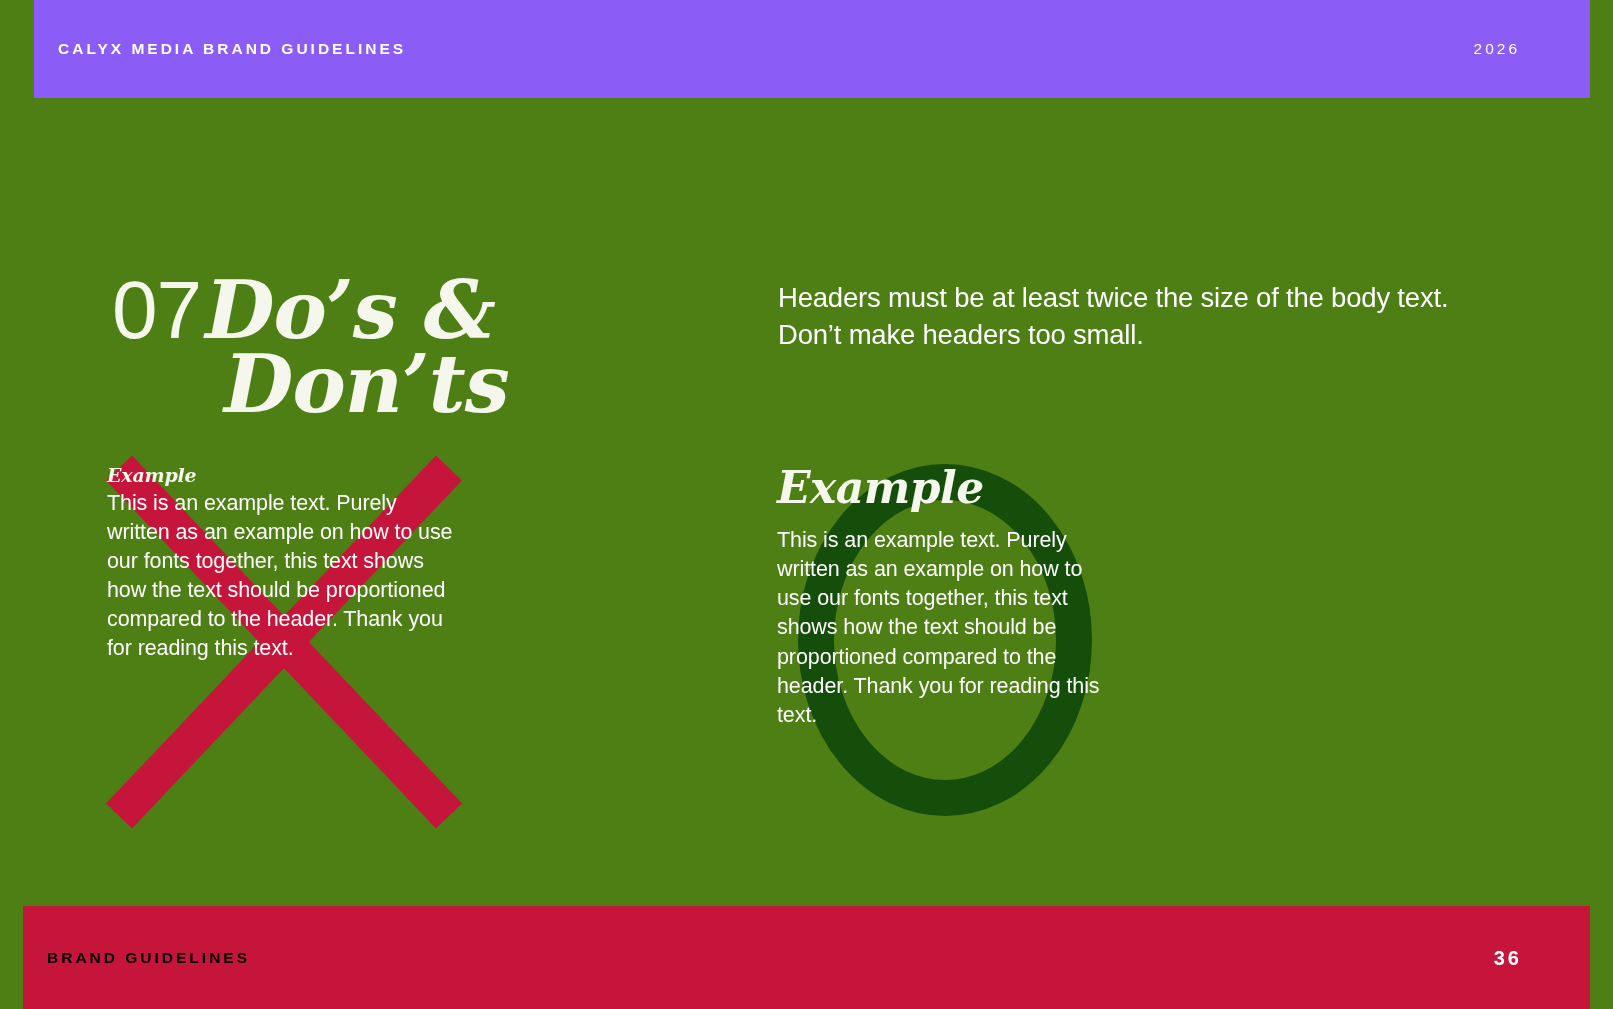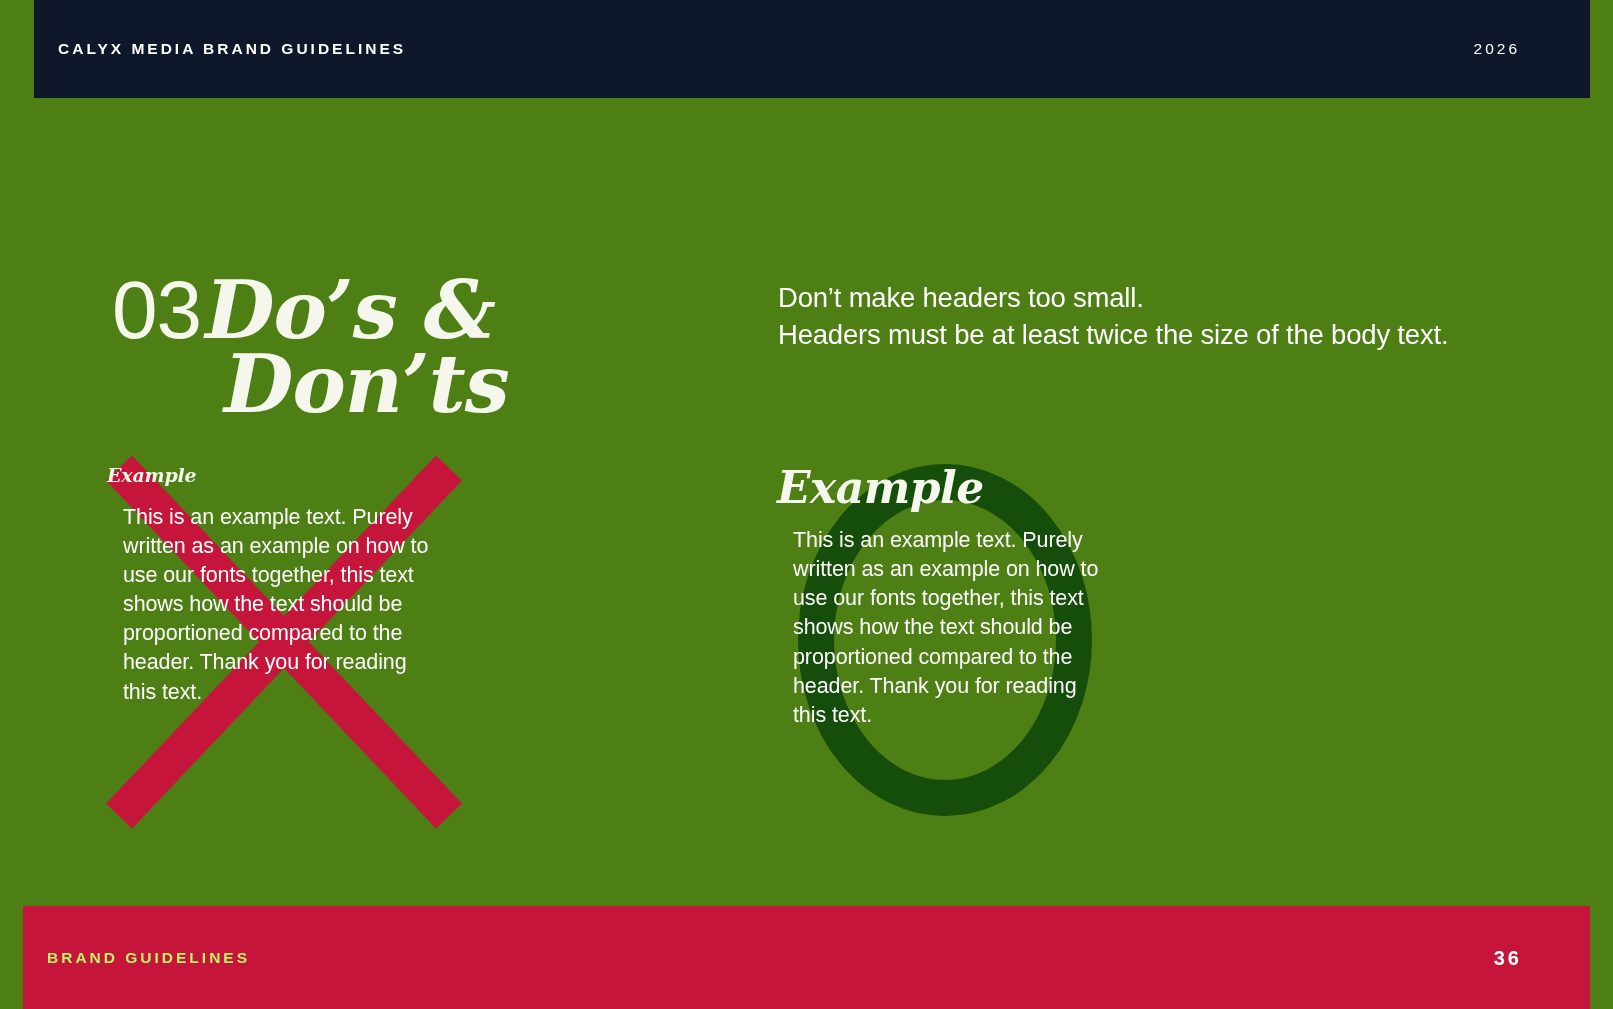--- a/index.html
+++ b/index.html
@@ -22,21 +22,21 @@
     overflow: hidden;
   }
 
   
   #header-bar {
     position: absolute;
     left: 34px;
     top: 0;
     width: 1556px;
     height: 98px;
-    background: #0f172a;
+    background: #8b5cf6;
   }
   #header-title {
     position: absolute;
     left: 24px;
     top: 50%;
     transform: translateY(-50%);
     color: #ffffff;
     font-size: 15.5px;
     font-weight: bold;
     letter-spacing: 3.0px;
@@ -61,21 +61,21 @@
     top: 906px;
     width: 1567px;
     height: 103px;
     background: #C6153B;
   }
   #footer-label {
     position: absolute;
     left: 24px;
     top: 50%;
     transform: translateY(-50%);
-    color: #bef264;
+    color: #000000;
     font-size: 15.5px;
     font-weight: bold;
     letter-spacing: 3.0px;
     white-space: nowrap;
   }
   #footer-page {
     position: absolute;
     right: 68px;
     top: 50%;
     transform: translateY(-50%);
@@ -170,51 +170,51 @@
     font-size: 44px;
     color: #F5F6EC;
     line-height: 1.0;
     margin: 0 0 16px 0;
     letter-spacing: -0.5px;
   }
   .example-body {
     color: #ffffff;
     font-size: 21.5px;
     line-height: 1.355;
-    margin: 16px;
+    margin: 0;
     letter-spacing: -0.1px;
   }
   #panel-good .example-body { font-size: 21.5px; }
 
   
   #bad-heading { margin-top: 10px; }
   #good-heading { margin-top: 12px; }
 </style>
 </head>
 <body>
 
 <div id="slide">
 
   <div id="header-bar">
     <span id="header-title">CALYX MEDIA BRAND GUIDELINES</span>
     <span id="header-year">2026</span>
   </div>
 
   <div id="section-title">
     <span class="title-line">
-      <span id="section-number">03</span><span id="section-word-1">Do’s &amp;</span>
+      <span id="section-number">07</span><span id="section-word-1">Do’s &amp;</span>
     </span>
     <span class="title-line">
       <span id="section-word-2">Don’ts</span>
     </span>
   </div>
 
   <div id="guidance">
+    <span class="guidance-line">Headers must be at least twice the size of the body text.</span>
     <span class="guidance-line">Don’t make headers too small.</span>
-    <span class="guidance-line">Headers must be at least twice the size of the body text.</span>
   </div>
 
   <div class="panel" id="panel-bad">
     <svg class="mark-layer" viewBox="0 0 350 370" width="350" height="370" aria-hidden="true">
       <line x1="12" y1="14" x2="342" y2="362" stroke="#C6153B" stroke-width="36" stroke-linecap="butt"></line>
       <line x1="342" y1="14" x2="12" y2="362" stroke="#C6153B" stroke-width="36" stroke-linecap="butt"></line>
     </svg>
     <div class="panel-content">
       <p id="bad-heading" class="example-heading-small">Example</p>
       <p class="example-body">This is an example text. Purely written as an example on how to use our fonts together, this text shows how the text should be proportioned compared to the header. Thank you for reading this text.</p>

